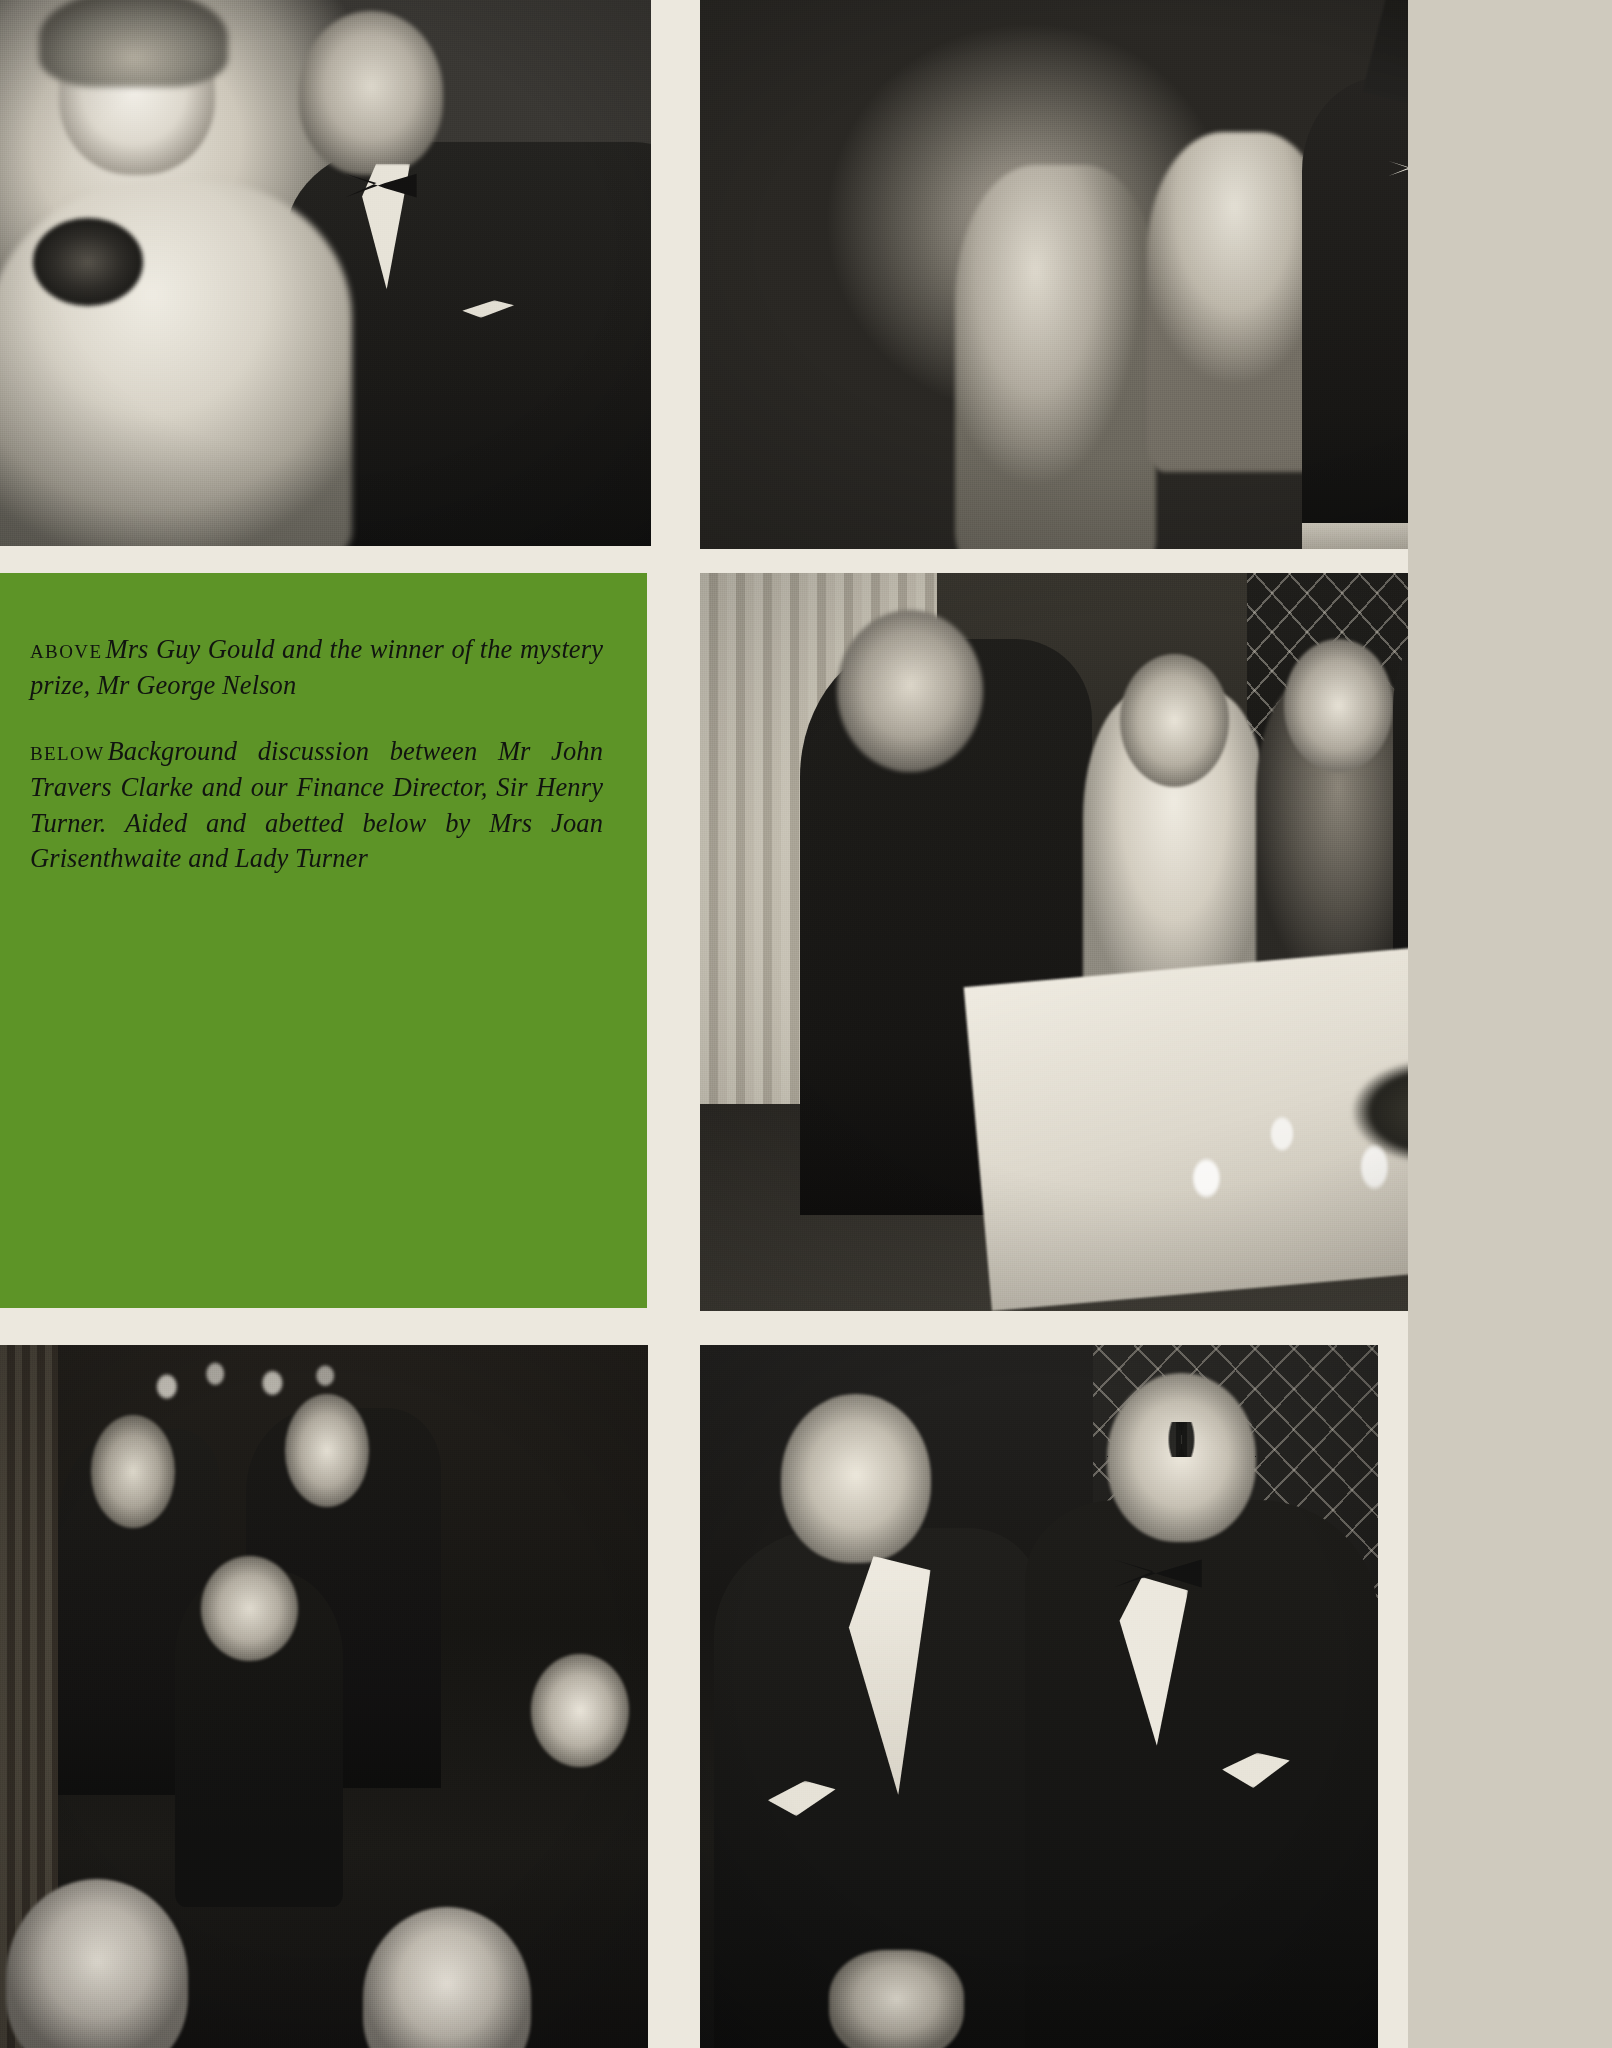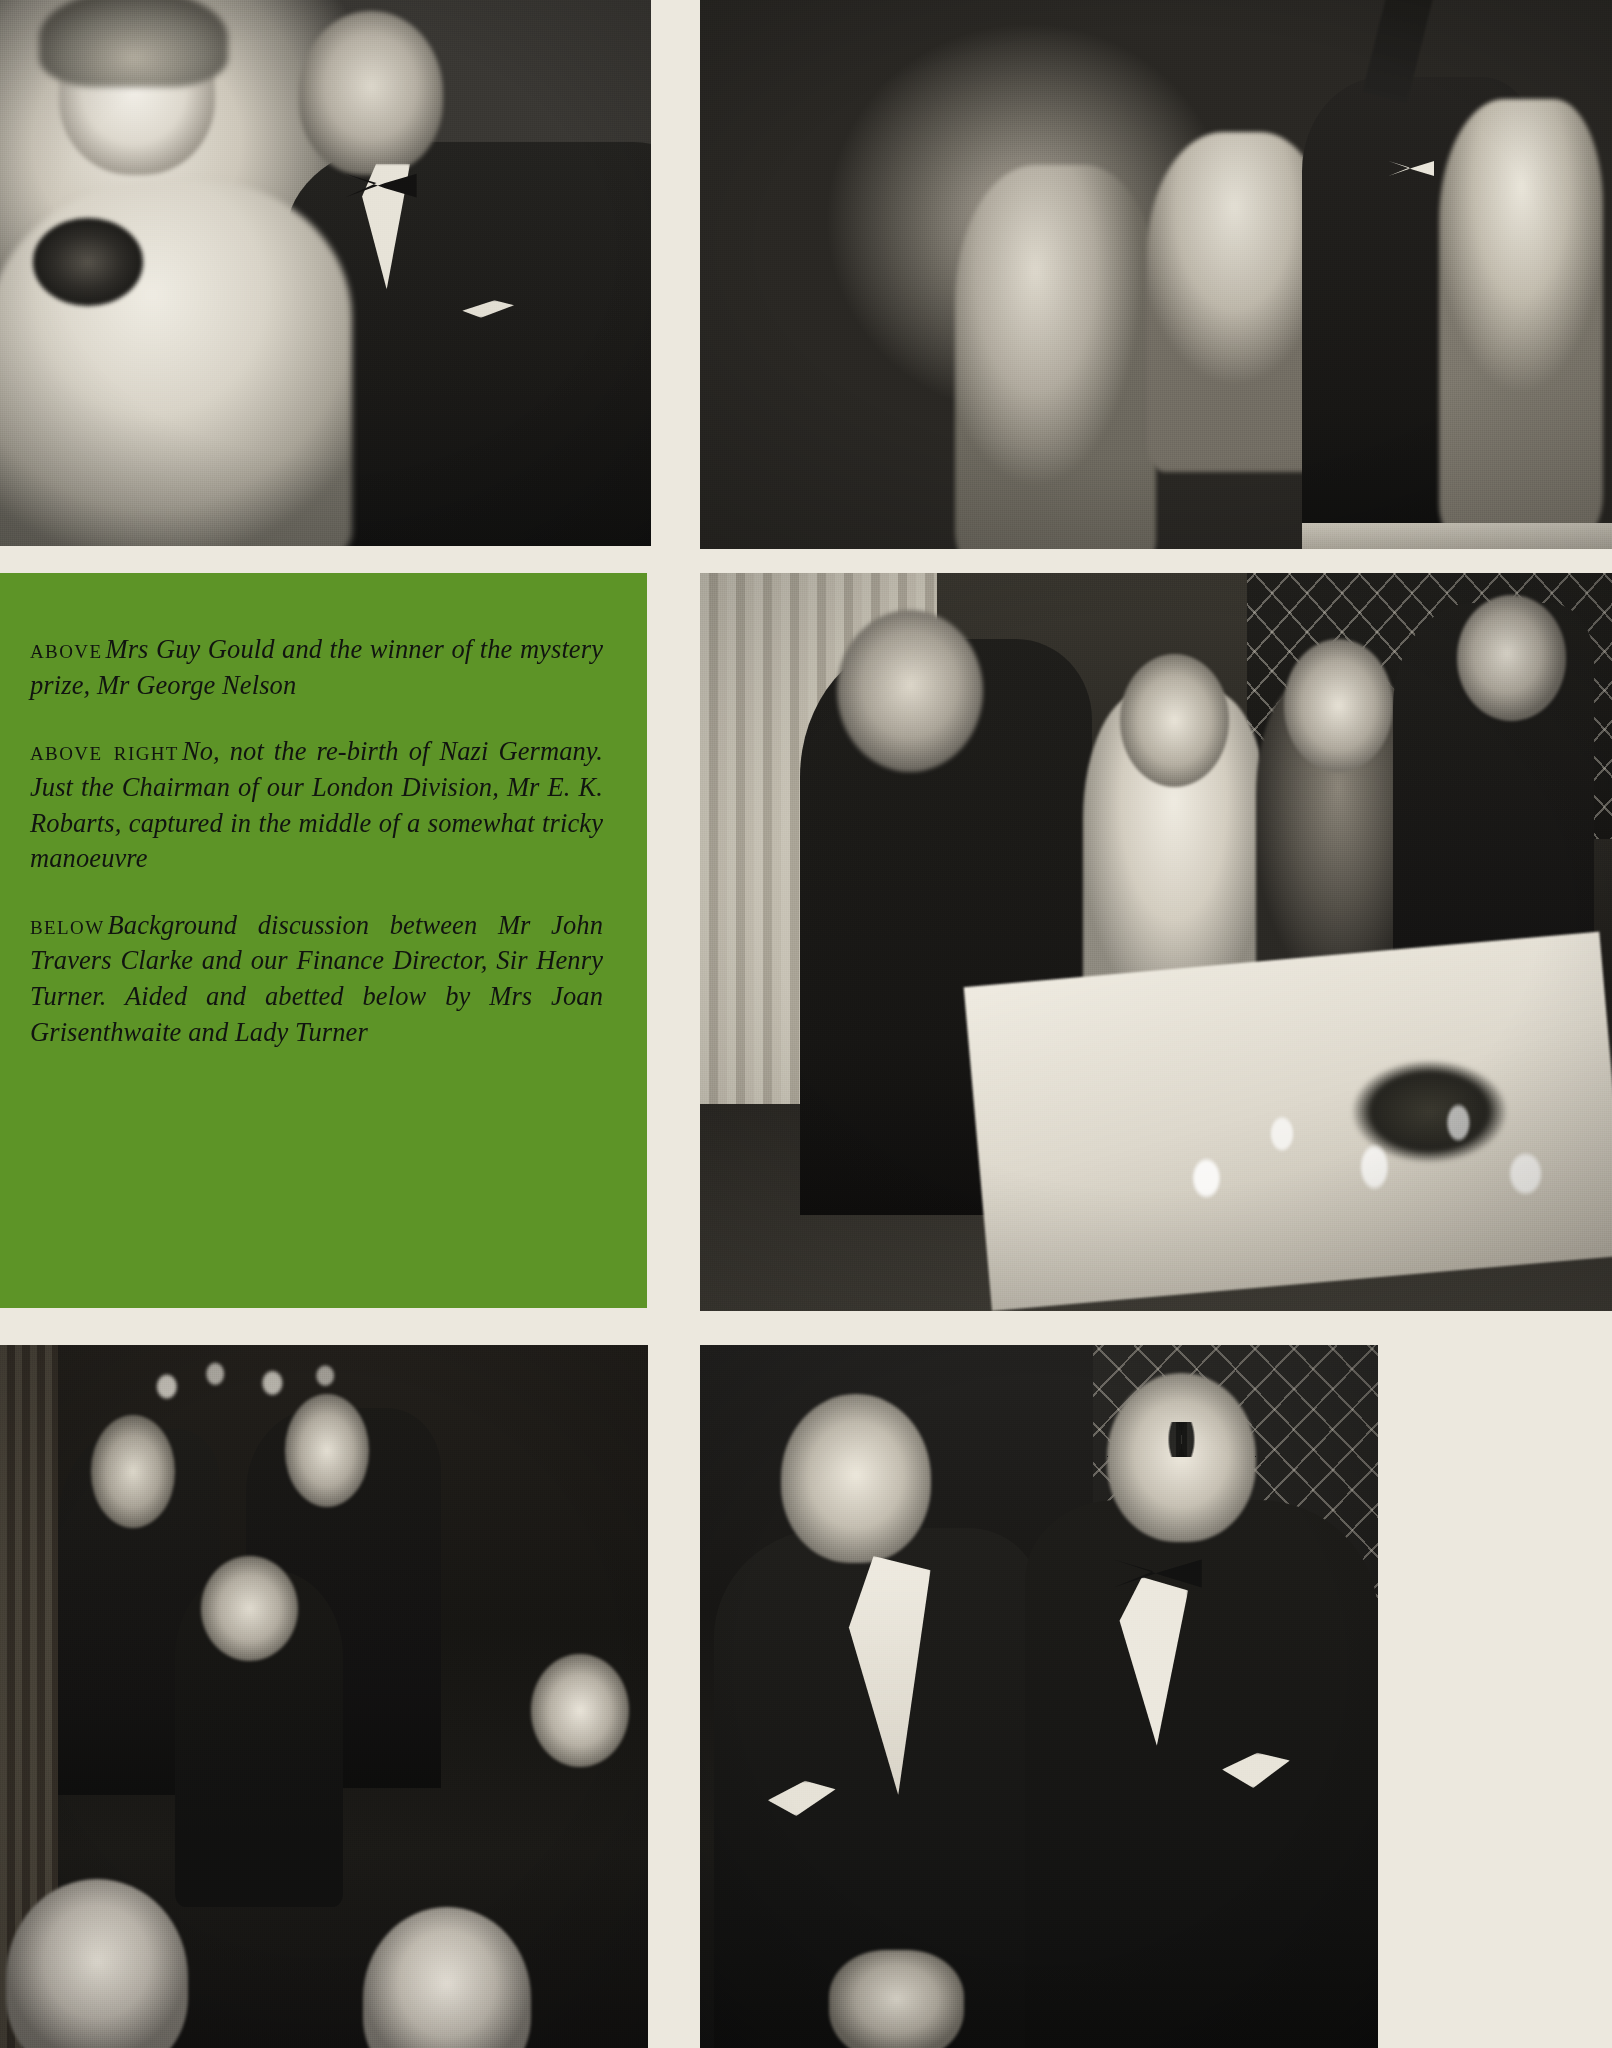--- a/index.html
+++ b/index.html
@@ -3,21 +3,21 @@
 <meta charset="utf-8">
 <title>Magazine Page</title>
 <style>
   html, body {
     margin: 0;
     padding: 0;
     background: #cfcabe;
   }
   #page {
     position: relative;
-    width: 1612px;
+    width: 1408px;
     height: 2048px;
     background: #ece8de;
     overflow: hidden;
     font-family: "Liberation Serif", "DejaVu Serif", serif;
   }
 
   
   .photo {
     position: absolute;
     overflow: hidden;
@@ -464,23 +464,20 @@
     <div class="vig"></div>
     <div class="grain"></div>
   </div>
 
   <div id="caption-block" style="background: rgb(93, 148, 39); color: rgb(17, 20, 16);">
 
     <p class="cap">
       <span class="lead">ABOVE</span><span>Mrs Guy Gould and the winner of the mystery prize, Mr George Nelson</span>
     </p>
 
-    <p class="cap">
-      <span class="lead">ABOVE RIGHT</span><span>No, not the re-birth of Nazi Germany. Just the Chairman of our London Division, Mr E. K. Robarts, captured in the middle of a somewhat tricky manoeuvre</span>
-    </p>
 
 
     <p class="cap">
       <span class="lead">BELOW</span><span>Background discussion between Mr John Travers Clarke and our Finance Director, Sir Henry Turner. Aided and abetted below by Mrs Joan Grisenthwaite and Lady Turner</span>
     </p>
 
 
   </div>
 
   <div class="photo" id="photo-bottom-left">

